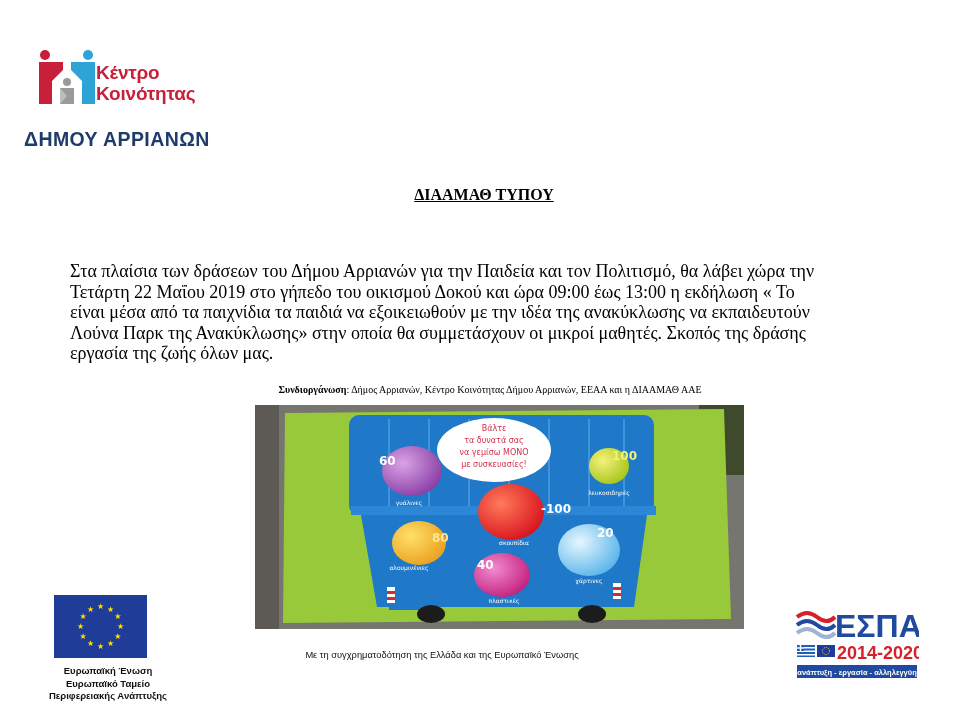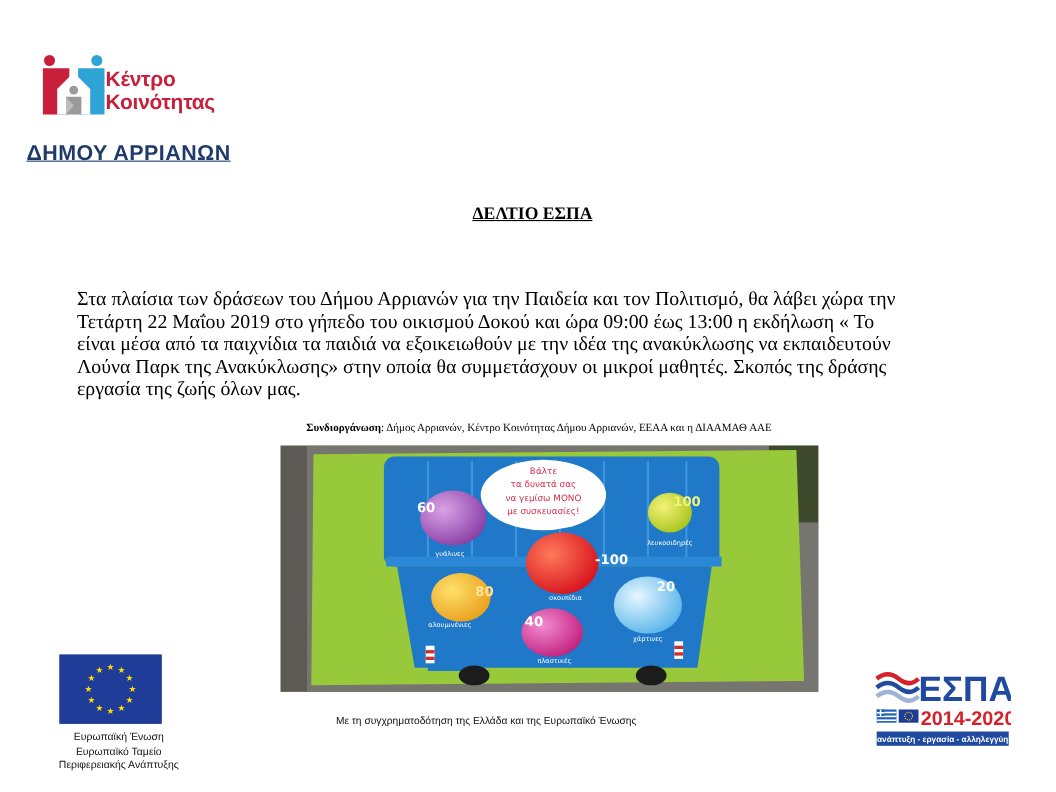--- a/index.html
+++ b/index.html
@@ -1,29 +1,29 @@
 <!DOCTYPE html>
 <html><head>
 <meta charset="utf-8">
 <style>
   html, body { margin:0; padding:0; background:#ffffff; }
   body { width:960px; height:720px; position:relative; overflow:hidden; font-family:"Liberation Serif", serif; color:#000; }
   .abs { position:absolute; }
   
   .logo { left:36px; top:48px; width:190px; height:62px; }
   .logo-text { left:96px; top:62px; font-family:"Liberation Sans", sans-serif; font-weight:bold; color:#c8203a; font-size:19px; line-height:21px; letter-spacing:-0.2px; }
-  .municipality { left:24px; top:128px; font-family:"Liberation Sans", sans-serif; font-size:19.5px; font-weight:bold; color:#1f3b6b; letter-spacing:0.4px;text-decoration:underline; }
+  .municipality { left:24px; top:128px; font-family:"Liberation Sans", sans-serif; font-size:19.5px; font-weight:bold; color:#1f3b6b; letter-spacing:0.4px; }
   .doc-title { left:0; width:960px; top:186px; text-align:center; font-weight:bold; font-size:16px; text-decoration:underline; }
   .doc-title span { position:relative; left:4px; }
   .body-text { left:70px; width:840px; top:229px; text-align:left; font-size:18px; line-height:20.5px;margin-top:32px; }
   .body-text p { margin:0; }
   .co-org { left:70px; width:840px; top:384px; text-align:center; font-size:10px; }
   .photo { left:255px; top:405px; width:465px; height:224px; overflow:hidden; background:#5d5a55;padding-left:24px; }
   .eu-flag { left:54px; top:595px; width:93px; height:63px; background:#1f3c98; }
-  .eu-caption { left:20px; top:665px; width:176px; text-align:center; font-family:"Liberation Sans", sans-serif; font-weight:normal; font-size:9.5px; line-height:12.5px; color:#111; }
+  .eu-caption { left:20px; top:665px; width:176px; text-align:center; font-family:"Liberation Sans", sans-serif; font-weight:bold; font-size:9.5px; line-height:12.5px; color:#111; }
   .cofund { left:272px; top:650px; width:340px; text-align:center; font-family:"Liberation Sans", sans-serif; font-size:9.3px; color:#111; }
   .espa { left:795px; top:603px; width:124px; height:78px; }
 </style>
 </head>
 <body>
 
 <div class="abs logo">
   <svg width="62" height="60" viewBox="0 0 62 60" style="position:absolute;left:0;top:0;">
     <circle cx="9" cy="7" r="5" fill="#c8203a"></circle>
     <circle cx="52" cy="7" r="5" fill="#2ea3d5"></circle>
@@ -35,21 +35,21 @@
     <polygon points="24,40 31,48 24,56" fill="#ffffff" opacity="0.35"></polygon>
   </svg>
 </div>
 <div class="abs logo-text">
   <div>Κέντρο</div>
   <div>Κοινότητας</div>
 </div>
 
 <div class="abs municipality">ΔΗΜΟΥ ΑΡΡΙΑΝΩΝ</div>
 
-<div class="abs doc-title"><span>ΔΕΛΤΙΟ ΕΣΠΑ</span></div>
+<div class="abs doc-title"><span>ΔΙΑΑΜΑΘ ΤΥΠΟΥ</span></div>
 
 <div class="abs body-text">
   <p>Στα πλαίσια των δράσεων του Δήμου Αρριανών για την Παιδεία και τον Πολιτισμό, θα λάβει χώρα την</p>
   <p>Τετάρτη 22 Μαΐου 2019  στο γήπεδο του οικισμού Δοκού και ώρα 09:00  έως 13:00  η εκδήλωση « Το</p>
   <p>είναι μέσα από τα παιχνίδια τα παιδιά να εξοικειωθούν με την ιδέα της ανακύκλωσης να εκπαιδευτούν</p>
   <p>Λούνα Παρκ της Ανακύκλωσης» στην οποία θα συμμετάσχουν οι μικροί μαθητές. Σκοπός της δράσης</p>
   <p>εργασία της ζωής όλων μας.</p>
 </div>
 
 <div class="abs co-org">

